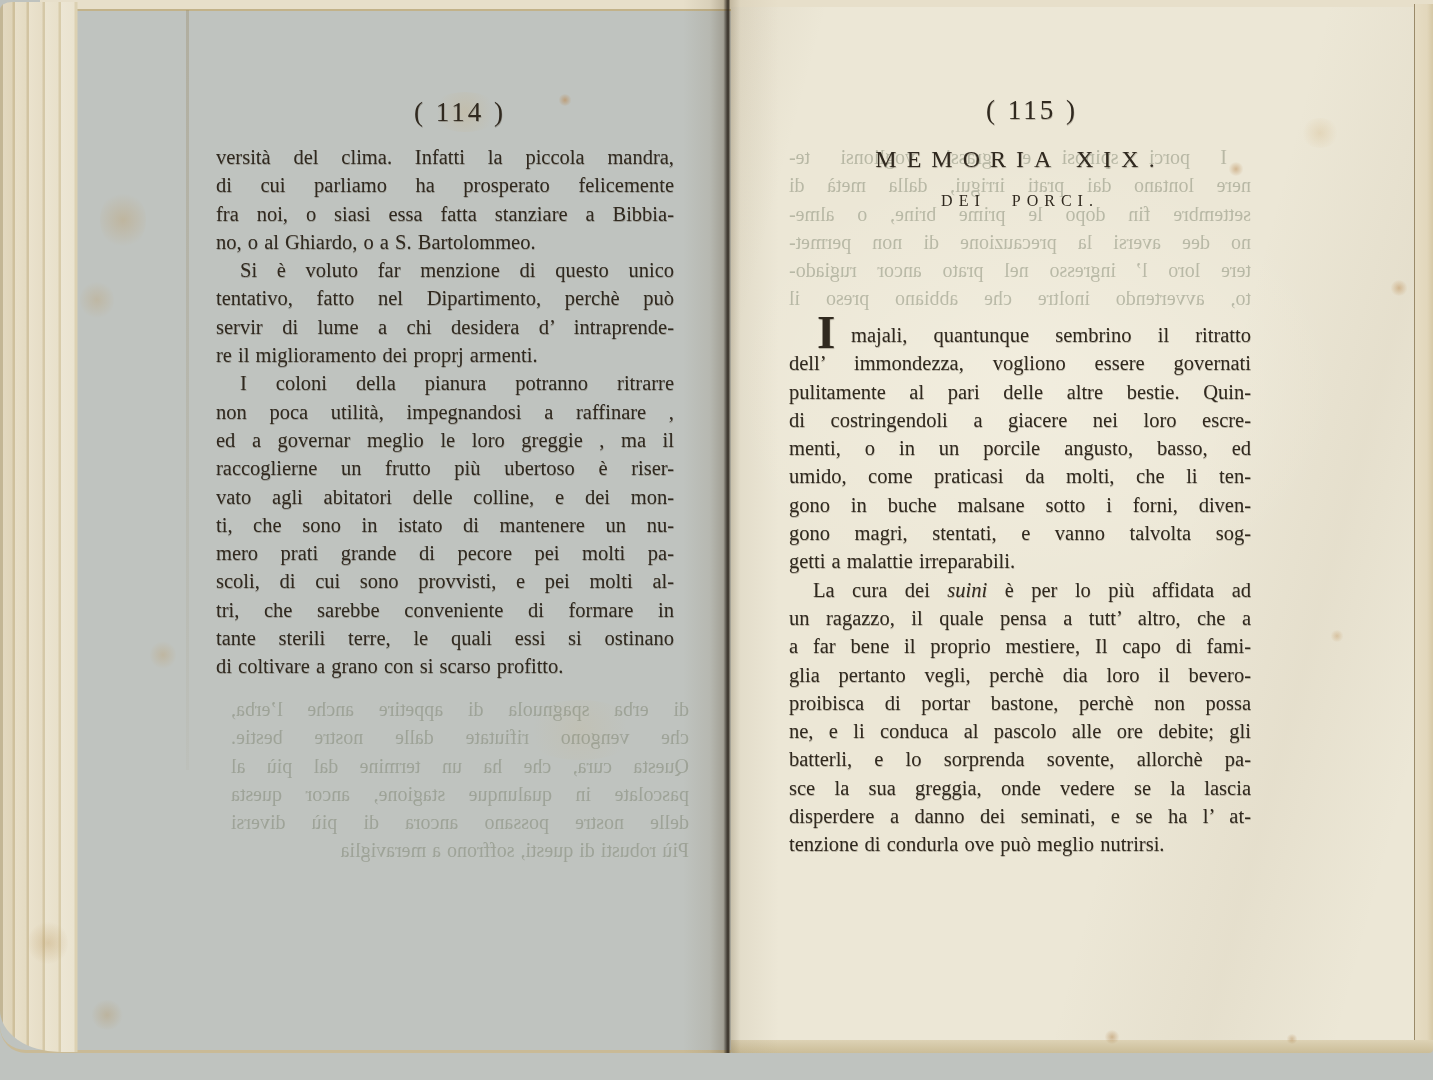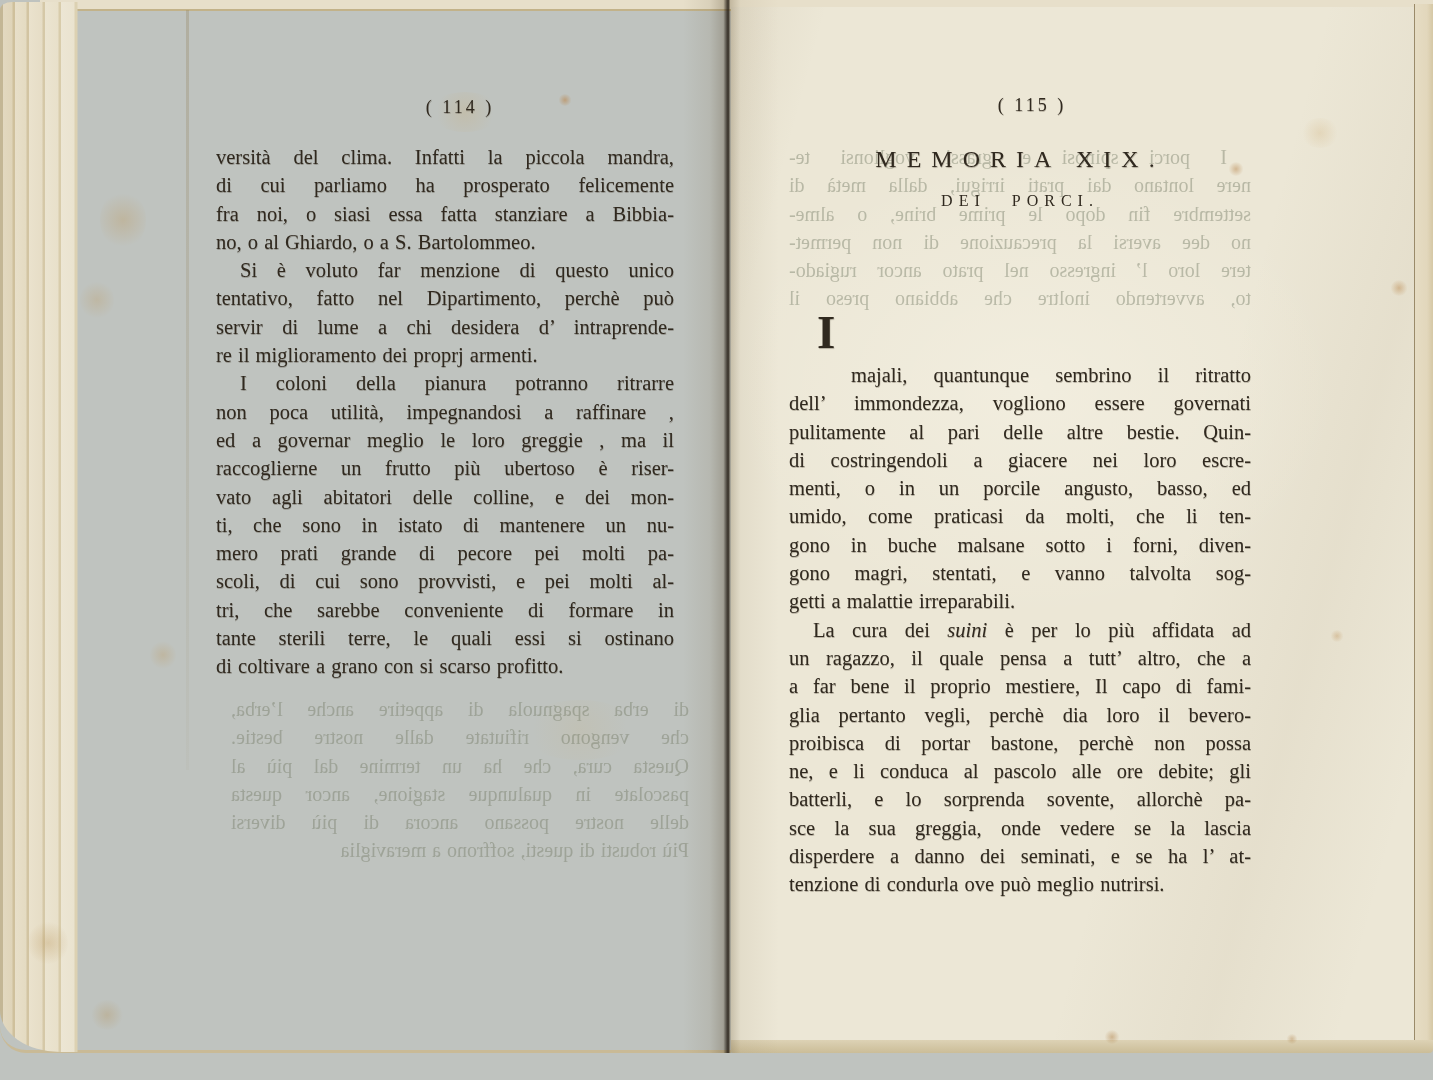--- a/index.html
+++ b/index.html
@@ -91,23 +91,23 @@
   .s11{left:1330px;top:630px;width:14px;height:12px;background:radial-gradient(circle,rgba(180,125,55,0.30),rgba(180,125,55,0) 70%);}
   .s12{left:1104px;top:1030px;width:16px;height:14px;background:radial-gradient(circle,rgba(165,110,45,0.40),rgba(165,110,45,0) 70%);}
   .s13{left:1286px;top:1034px;width:12px;height:10px;background:radial-gradient(circle,rgba(165,110,45,0.35),rgba(165,110,45,0) 70%);}
   .s14{left:520px;top:700px;width:120px;height:60px;background:radial-gradient(circle,rgba(205,175,110,0.12),rgba(205,175,110,0) 70%);}
   
   .text-block{position:absolute;color:#30291f;font-size:20.5px;
     text-shadow:0.4px 0.5px 0.6px rgba(50,40,25,0.28);}
   .line{height:28.3px;line-height:28.3px;text-align:justify;text-align-last:justify;overflow:hidden;word-spacing:1px;}
   .line.indent{padding-left:24px;}
   .line.end{text-align-last:left;}
-  .line.drop{padding-left:62px;margin-top:40px;}
+  .line.drop{padding-left:62px;}
   .line i{font-style:italic;}
-  .pagenum{position:absolute;font-size:18px;letter-spacing:3px;color:#2f2a21;text-align:center;
+  .pagenum{position:absolute;font-size:27px;letter-spacing:3px;color:#2f2a21;text-align:center;
     text-shadow:0.4px 0.5px 0.6px rgba(50,40,25,0.28);}
   .chapter-title{position:absolute;font-size:24px;letter-spacing:10px;color:#2d2719;text-align:center;
     text-shadow:0.4px 0.5px 0.7px rgba(50,40,25,0.3);}
   .chapter-subtitle{position:absolute;font-size:16px;letter-spacing:6px;word-spacing:16px;color:#332d20;text-align:center;}
   .dropcap{position:absolute;left:817px;top:309px;font-size:47px;line-height:47px;font-weight:bold;color:#2c2618;
     text-shadow:0.5px 0.6px 0.8px rgba(50,40,25,0.3);}
   
   .ghost-block{position:absolute;transform:scaleX(-1);color:rgba(112,118,98,0.42);
     filter:blur(0.7px);font-size:20px;}
   .ghost-block .line{text-shadow:none;}

